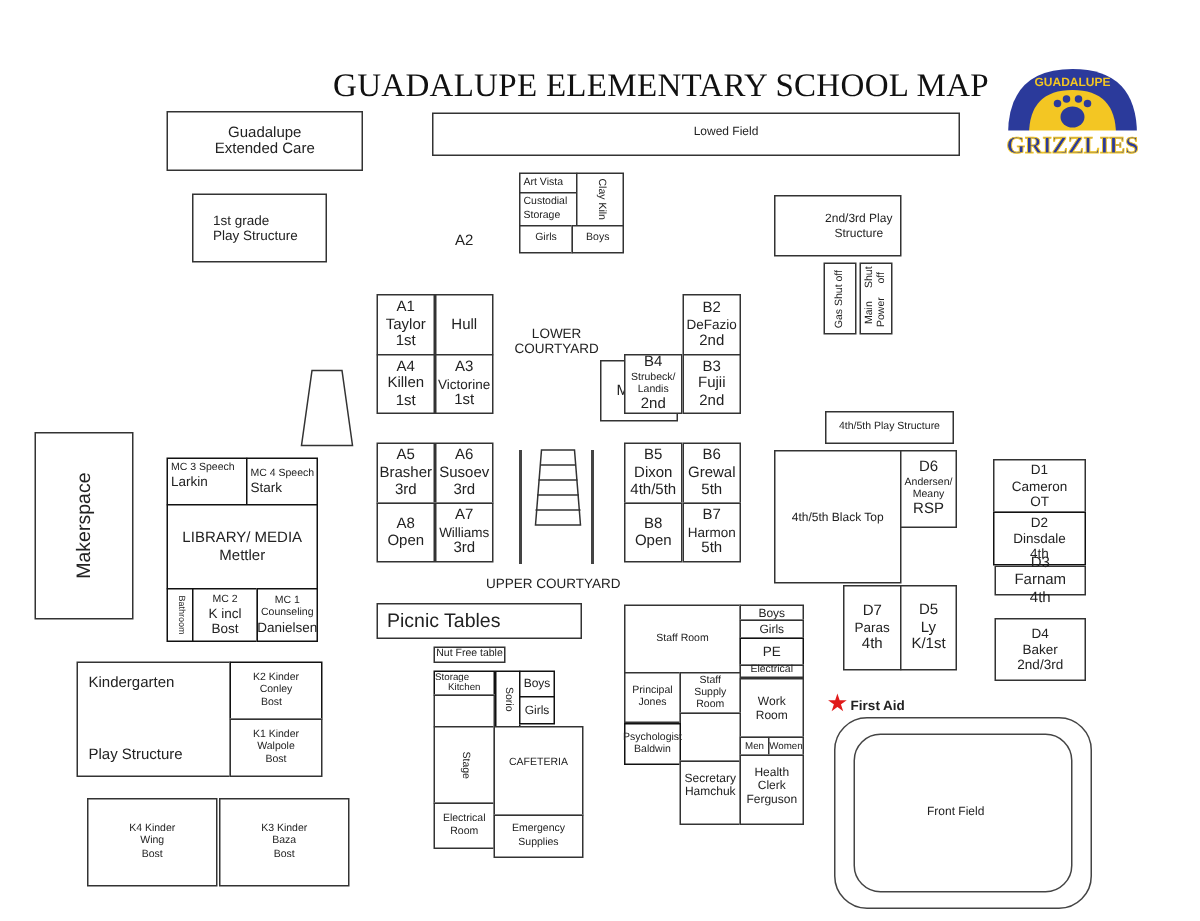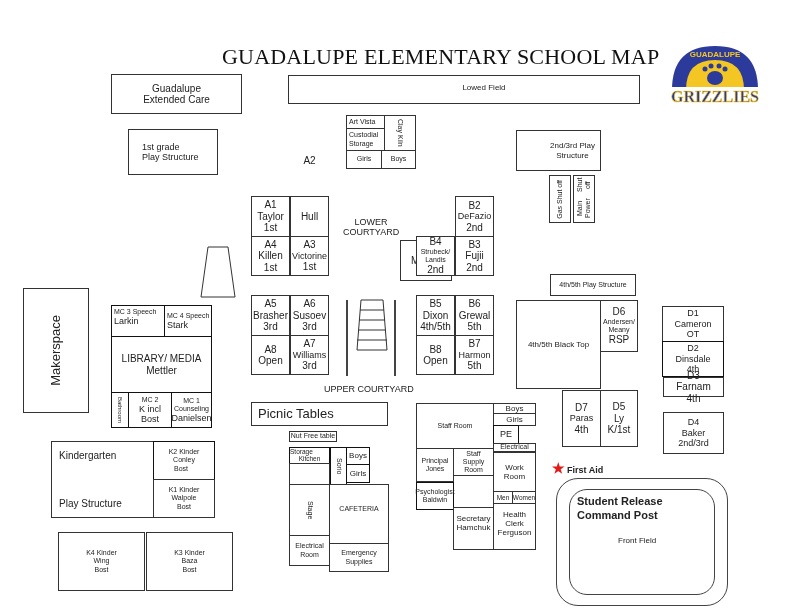--- a/index.html
+++ b/index.html
@@ -252,24 +252,20 @@
     <span>Ly</span>
     <span>K/1st</span>
   </div>
 
 <div class="lbl f9" style="left:552px;top:460px;font-weight:bold;">
   <span style="color:#e01b1b;font-size:14px;">★</span>
   <span>First Aid</span>
 </div>
 <div style="position:absolute;left:556px;top:478px;width:172px;height:128px;border:1.5px solid #444;border-radius:22px;box-sizing:border-box;"></div>
 <div style="position:absolute;left:569px;top:489px;width:146px;height:106px;border:1.5px solid #444;border-radius:18px;box-sizing:border-box;">
-  <div class="f11" style="position:absolute;left:7px;top:5px;font-weight:bold;line-height:1.25;">
-    <div>Student Release</div>
-      <div>Command Post</div>
-  </div>
   <div class="f8" style="position:absolute;left:48px;top:46px;">Front Field</div>
 </div>
 
 <div class="box f13" style="left:251px;top:402px;width:137px;height:24px;align-items:flex-start;padding-left:6px;">
     <span>Picnic Tables</span>
   </div>
 <div class="box f7" style="left:289px;top:431px;width:48px;height:11px;">
     <span>Nut Free table</span>
   </div>
 
@@ -305,21 +301,21 @@
 
 <div class="box f7" style="left:416px;top:403px;width:78px;height:46px;">
     <span>Staff Room</span>
   </div>
 <div class="box f8" style="left:493px;top:403px;width:43px;height:11px;">
     <span>Boys</span>
   </div>
 <div class="box f8" style="left:493px;top:413px;width:43px;height:13px;">
     <span>Girls</span>
   </div>
-<div class="box thick f9" style="left:493px;top:425px;width:26px;height:19px;">
+<div class="box thick f9" style="left:493px;top:425px;width:43px;height:19px;">
     <span>PE</span>
   </div>
 <div class="box f7" style="left:493px;top:443px;width:43px;height:9px;">
     <span>Electrical</span>
   </div>
 <div class="box f7" style="left:416px;top:448px;width:38px;height:34px;">
     <span>Principal</span>
     <span>Jones</span>
   </div>
 <div class="box f7" style="left:453px;top:448px;width:41px;height:28px;">

